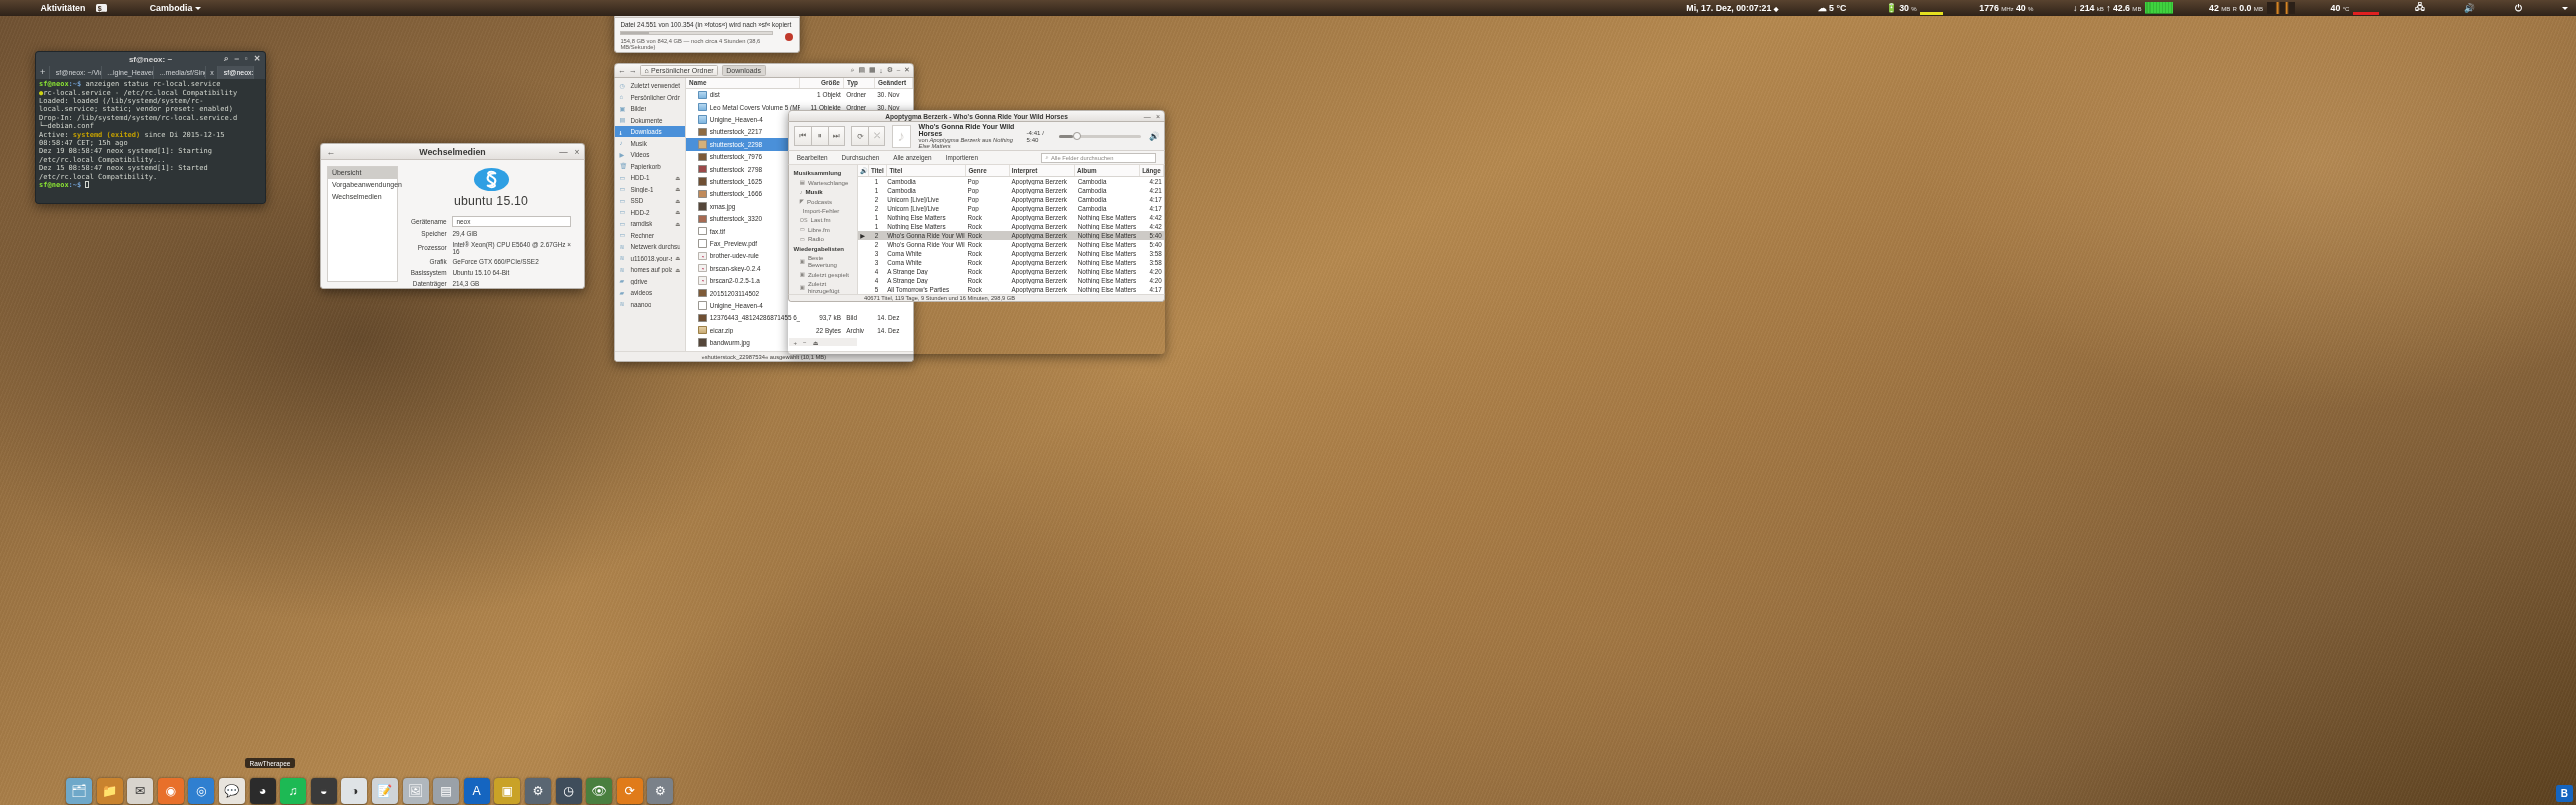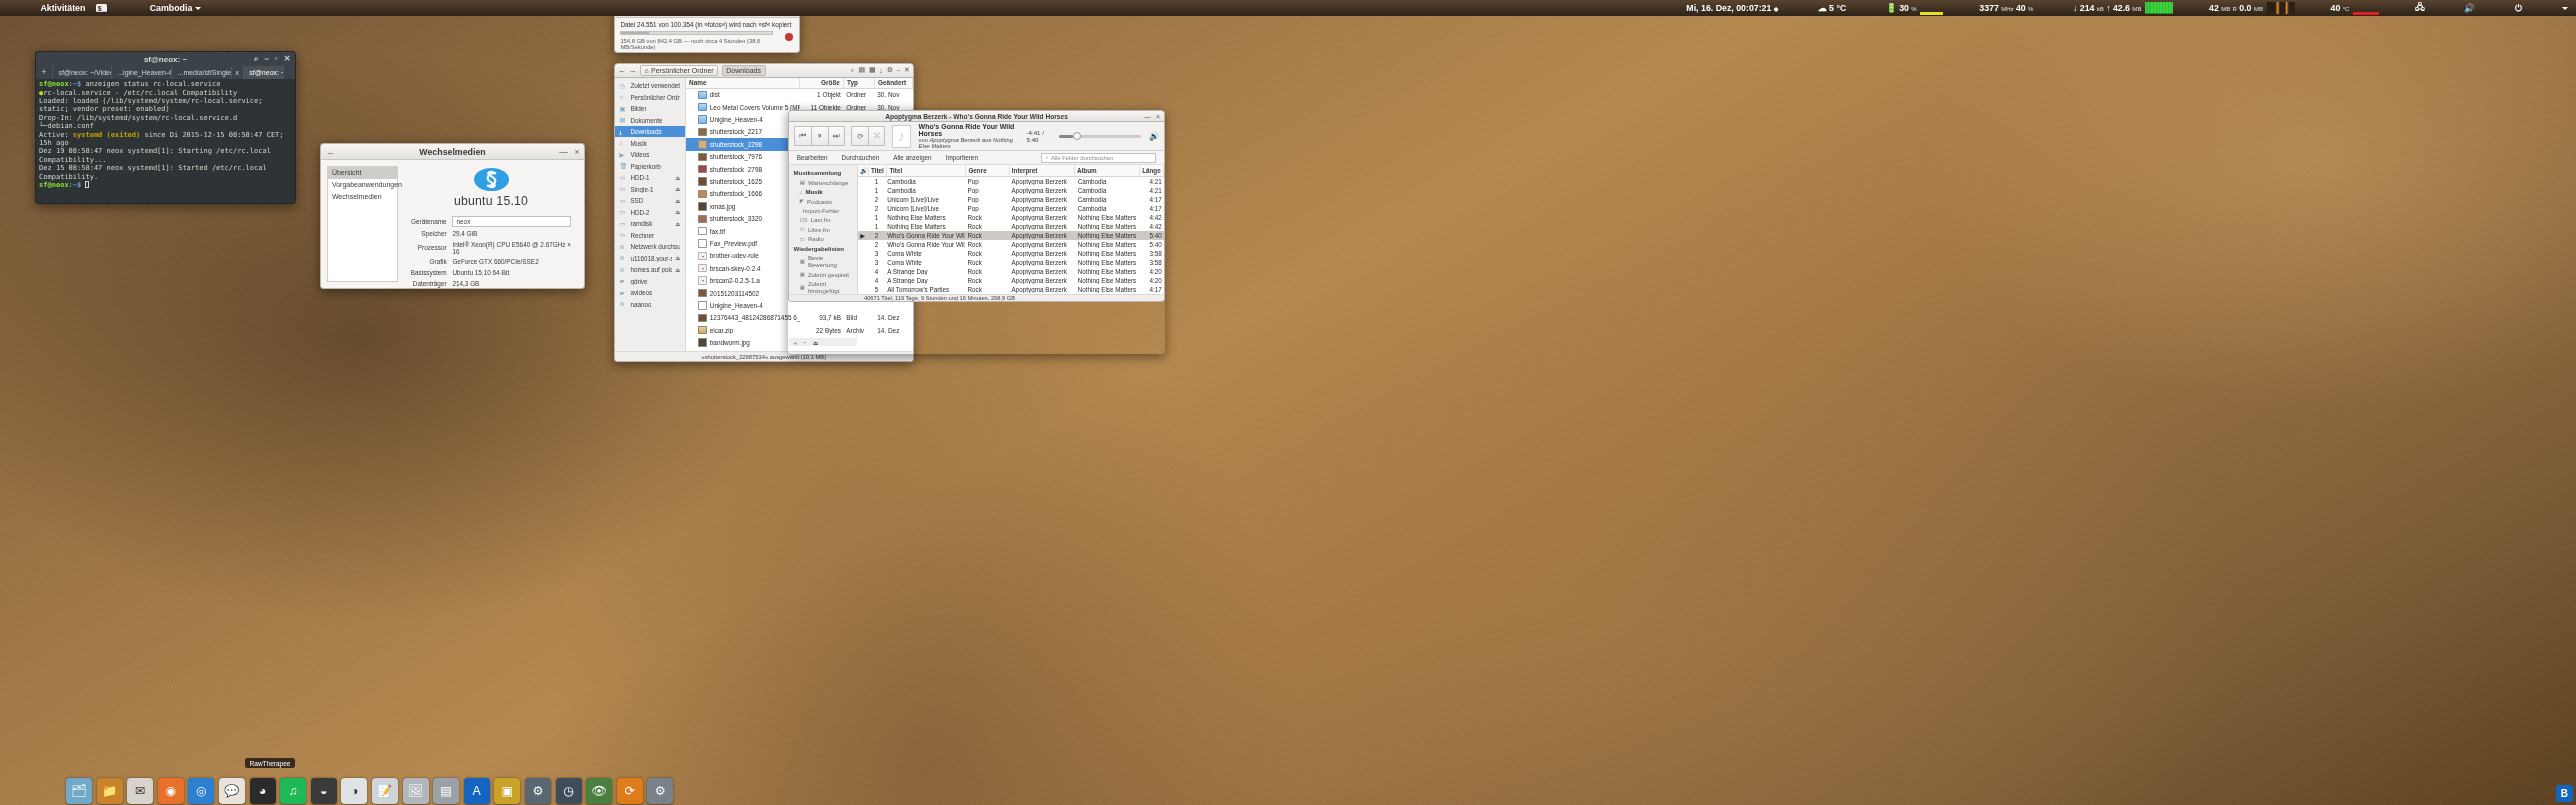--- a/index.html
+++ b/index.html
@@ -60,21 +60,21 @@
     background:linear-gradient(to bottom,#f7f6f5,#e4e1de);
     border:0.8px solid #b9b4ae; border-bottom-color:#c9c4bf;
     border-radius:3.8px 3.8px 0 0; color:#3a3a38; font-size:8.8px; font-weight:bold;
     position:relative;
   }
   .titlebar .tb-right { position:absolute; right:4.6px; display:flex; gap:7px; align-items:center;
      color:#5d5b58; font-size:8.4px; font-weight:normal;}
   .tb-btn { cursor:default; }
 
   
-  #terminal { left:35px; top:51px; width:261px; height:153px; border-radius:3.8px; }
+  #terminal { left:35px; top:51px; width:231px; height:153px; border-radius:3.8px; }
   #term-title {
     height:15.3px; background:#3c4348; color:#d8d8d8;
     display:flex; align-items:center; justify-content:center;
     font-size:8px; font-weight:bold; border-radius:3.8px 3.8px 0 0; position:relative;
     border:0.8px solid #20262a; border-bottom:none;
   }
   #term-title .tb-right{position:absolute;right:4.6px;display:flex;gap:6.1px;color:#cfcfcf;}
   #term-tabs { height:12.3px; background:#3c4348; display:flex; align-items:stretch;
      font-size:7px; color:#cfd2d4; border-left:0.8px solid #20262a;border-right:0.8px solid #20262a;}
   .tterm-plus { width:20px; display:flex;align-items:center;justify-content:center; font-size:9.2px;}
@@ -226,35 +226,35 @@
         <span>Aktivitäten</span>
       </span>
     <span class="term-badge">$_</span>
     <span class="tp-item">
       <span>Cambodia</span>
       <span class="caret"></span>
     </span>
   </div>
   <div class="tp-right">
     <span class="tp-item">
-        <span>Mi, 16. Dez, 00:07:21</span>
+        <span>Mi, 17. Dez, 00:07:21</span>
         <span style="font-size:6.1px">◆</span>
       </span>
     <span class="tp-item">
         <span>☁</span>
         <span>5 °C</span>
       </span>
     <span class="tp-item">
         <span>🔋</span>
         <span>30</span>
         <span class="tp-unit">%</span>
       </span>
     <span class="graph-yellow"></span>
     <span class="tp-item">
-        <span>3377</span>
+        <span>1776</span>
         <span class="tp-unit">MHz</span>
         <span>40</span>
         <span class="tp-unit">%</span>
       </span>
     <span class="tp-item">
         <span>↓</span>
         <span>214</span>
         <span class="tp-unit">kB</span>
         <span>↑</span>
         <span>42.6</span>

